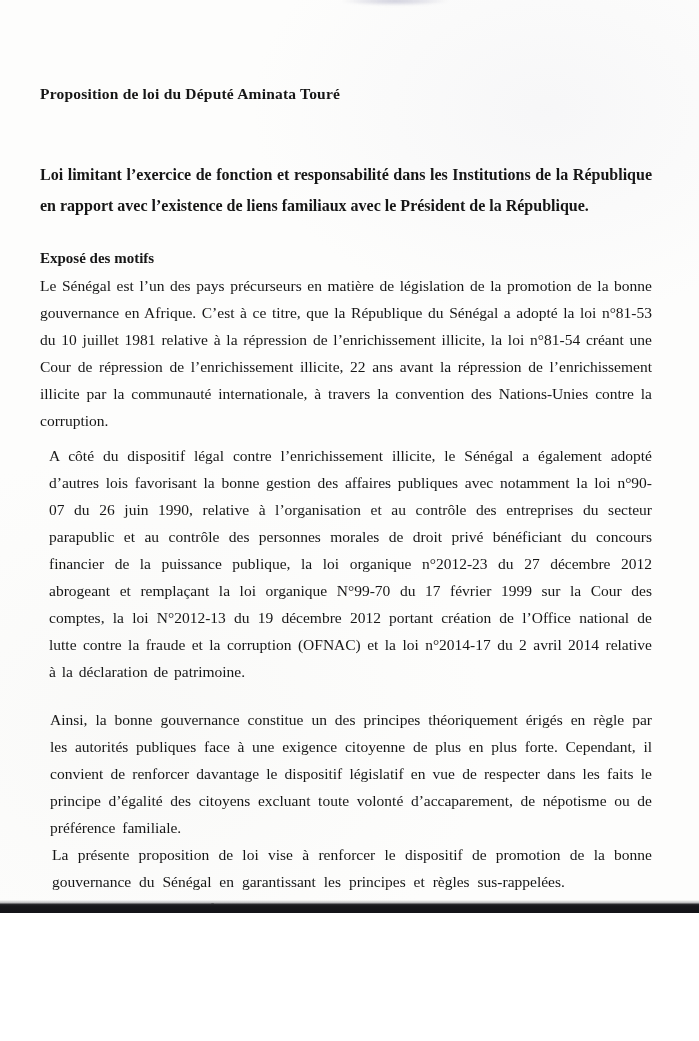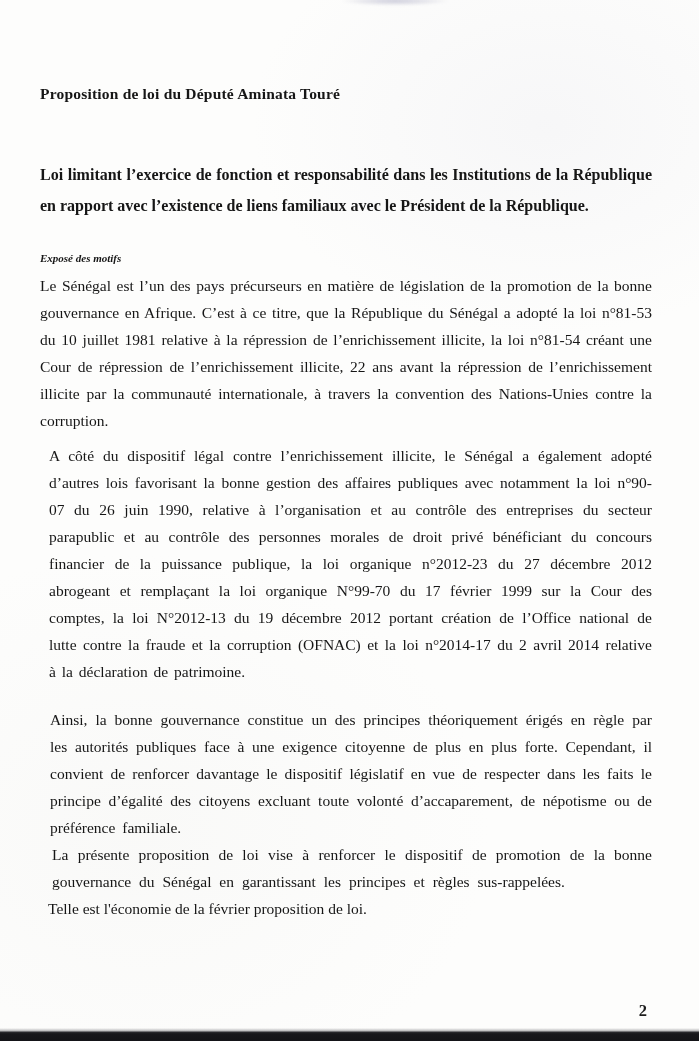--- a/index.html
+++ b/index.html
@@ -4,21 +4,21 @@
 <style>
   * { margin: 0; padding: 0; box-sizing: border-box; }
   html, body { width: 699px; }
   body {
     font-family: "Liberation Serif", serif;
     background: #ffffff;
   }
   .scan-page {
     position: relative;
     width: 699px;
-    height: 1041px;
+    height: 913px;
     background:
       radial-gradient(ellipse 420px 300px at 78% 12%, rgba(235,235,240,0.35), rgba(255,255,255,0) 70%),
       radial-gradient(ellipse 500px 400px at 20% 80%, rgba(240,240,238,0.3), rgba(255,255,255,0) 70%),
       #fdfdfc;
     overflow: hidden;
     color: #161616;
   }
   .scan-smudge-top {
     position: absolute;
     left: 340px;
@@ -46,23 +46,22 @@
   .law-title {
     font-weight: bold;
     font-size: 16px;
     line-height: 31px;
     text-align: justify;
     text-align-last: left;
     margin-bottom: 23px;
   }
   .section-heading {
     font-weight: bold;
-    font-size: 11px;
+    font-size: 15px;
     line-height: 28px;
-    font-style: italic;
   }
   .para {
     text-align: justify;
     text-align-last: left;
     word-spacing: 1px;
   }
   .para.p1 { margin-top: 0; }
   .para.p2 { margin-top: 8px; padding-left: 9px; word-spacing: 2px; }
   .para.p3 { margin-top: 21px; padding-left: 10px; word-spacing: 3px; }
   .para.p4 { padding-left: 12px; word-spacing: 4px; }

